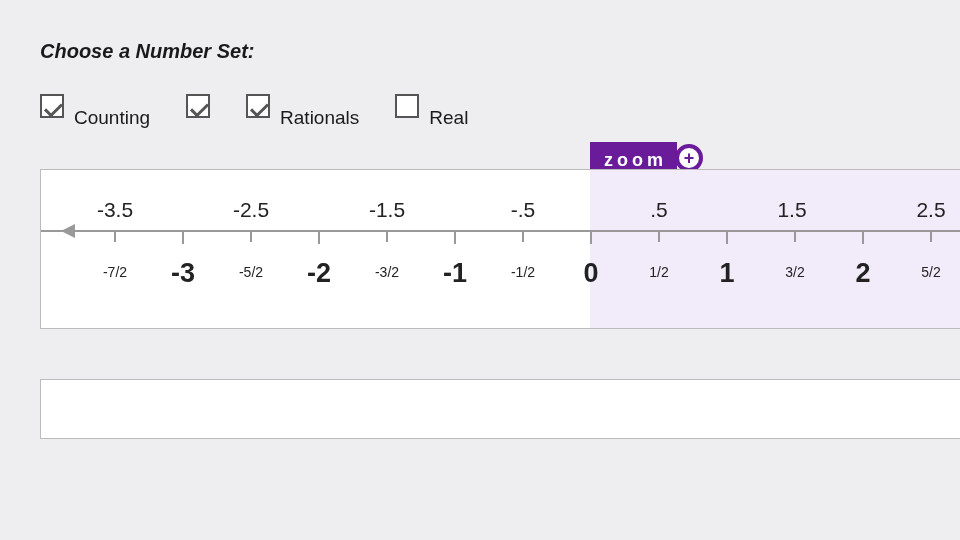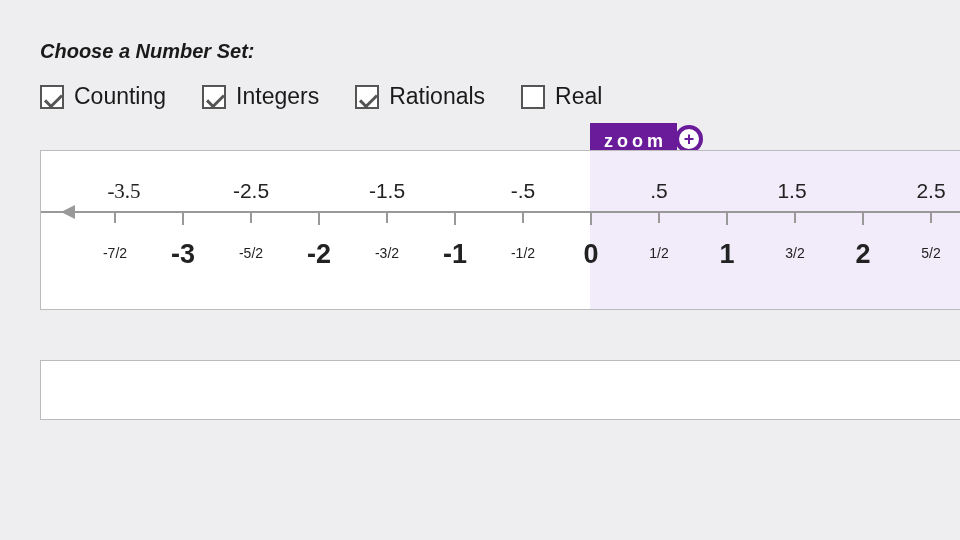--- a/index.html
+++ b/index.html
@@ -47,22 +47,23 @@
     position: absolute;
     left: 3px;
     top: 7px;
     width: 14px;
     height: 7px;
     border-left: 3.5px solid #555;
     border-bottom: 3.5px solid #555;
     transform: rotate(-45deg);
   }
   .checkbox-label {
-    font-size: 23px;
+    font-size: 19px;
     color: #1a1a1a;
+    margin-top: 24px;
   }
   .numberline-panel {
     position: relative;
     border: 1px solid #bbb;
     background: #fff;
     width: 924px;
     height: 160px;
     overflow: hidden;
   }
   .positive-region {
@@ -173,21 +174,20 @@
 <div class="container">
   <div class="heading">Choose a Number Set:</div>
 
   <div class="checkbox-row">
     <div class="checkbox-item">
       <div class="checkbox-box checked"></div>
       <span class="checkbox-label">Counting</span>
     </div>
     <div class="checkbox-item">
       <div class="checkbox-box checked"></div>
-      <span class="checkbox-label">Integers</span>
     </div>
     <div class="checkbox-item">
       <div class="checkbox-box checked"></div>
       <span class="checkbox-label">Rationals</span>
     </div>
     <div class="checkbox-item">
       <div class="checkbox-box"></div>
       <span class="checkbox-label">Real</span>
     </div>
   </div>
@@ -199,21 +199,21 @@
         <span>+</span>
       </div>
     </div>
 
     <div class="numberline-panel">
       <div class="positive-region"></div>
       <div class="arrow-left"></div>
       <div class="axis"></div>
       <div id="ticks-host">
           <div class="tick minor" style="left: 73px;"></div>
-          <div class="tick-label-top" style="left: 83px; font-family: Liberation Serif, serif;">-3.5</div>
+          <div class="tick-label-top" style="left: 74px;">-3.5</div>
           <div class="tick-label-bottom fraction" style="left: 74px;">-7/2</div>
           <div class="tick major" style="left: 141px;"></div>
           <div class="tick-label-bottom integer" style="left: 142px;">-3</div>
           <div class="tick minor" style="left: 209px;"></div>
           <div class="tick-label-top" style="left: 210px;">-2.5</div>
           <div class="tick-label-bottom fraction" style="left: 210px;">-5/2</div>
           <div class="tick major" style="left: 277px;"></div>
           <div class="tick-label-bottom integer" style="left: 278px;">-2</div>
           <div class="tick minor" style="left: 345px;"></div>
           <div class="tick-label-top" style="left: 346px;">-1.5</div>

